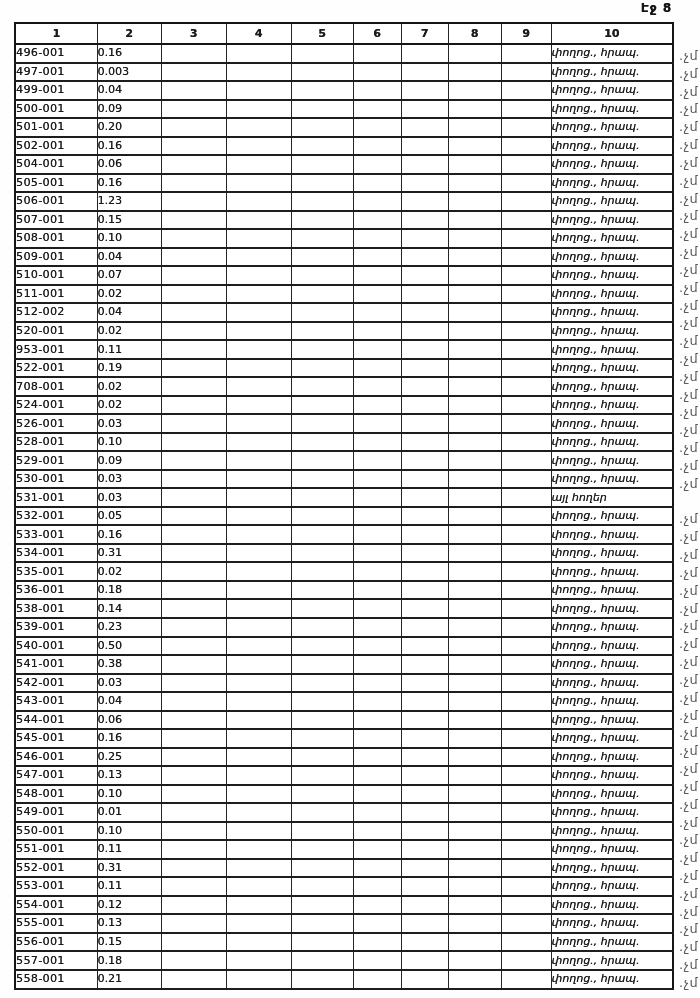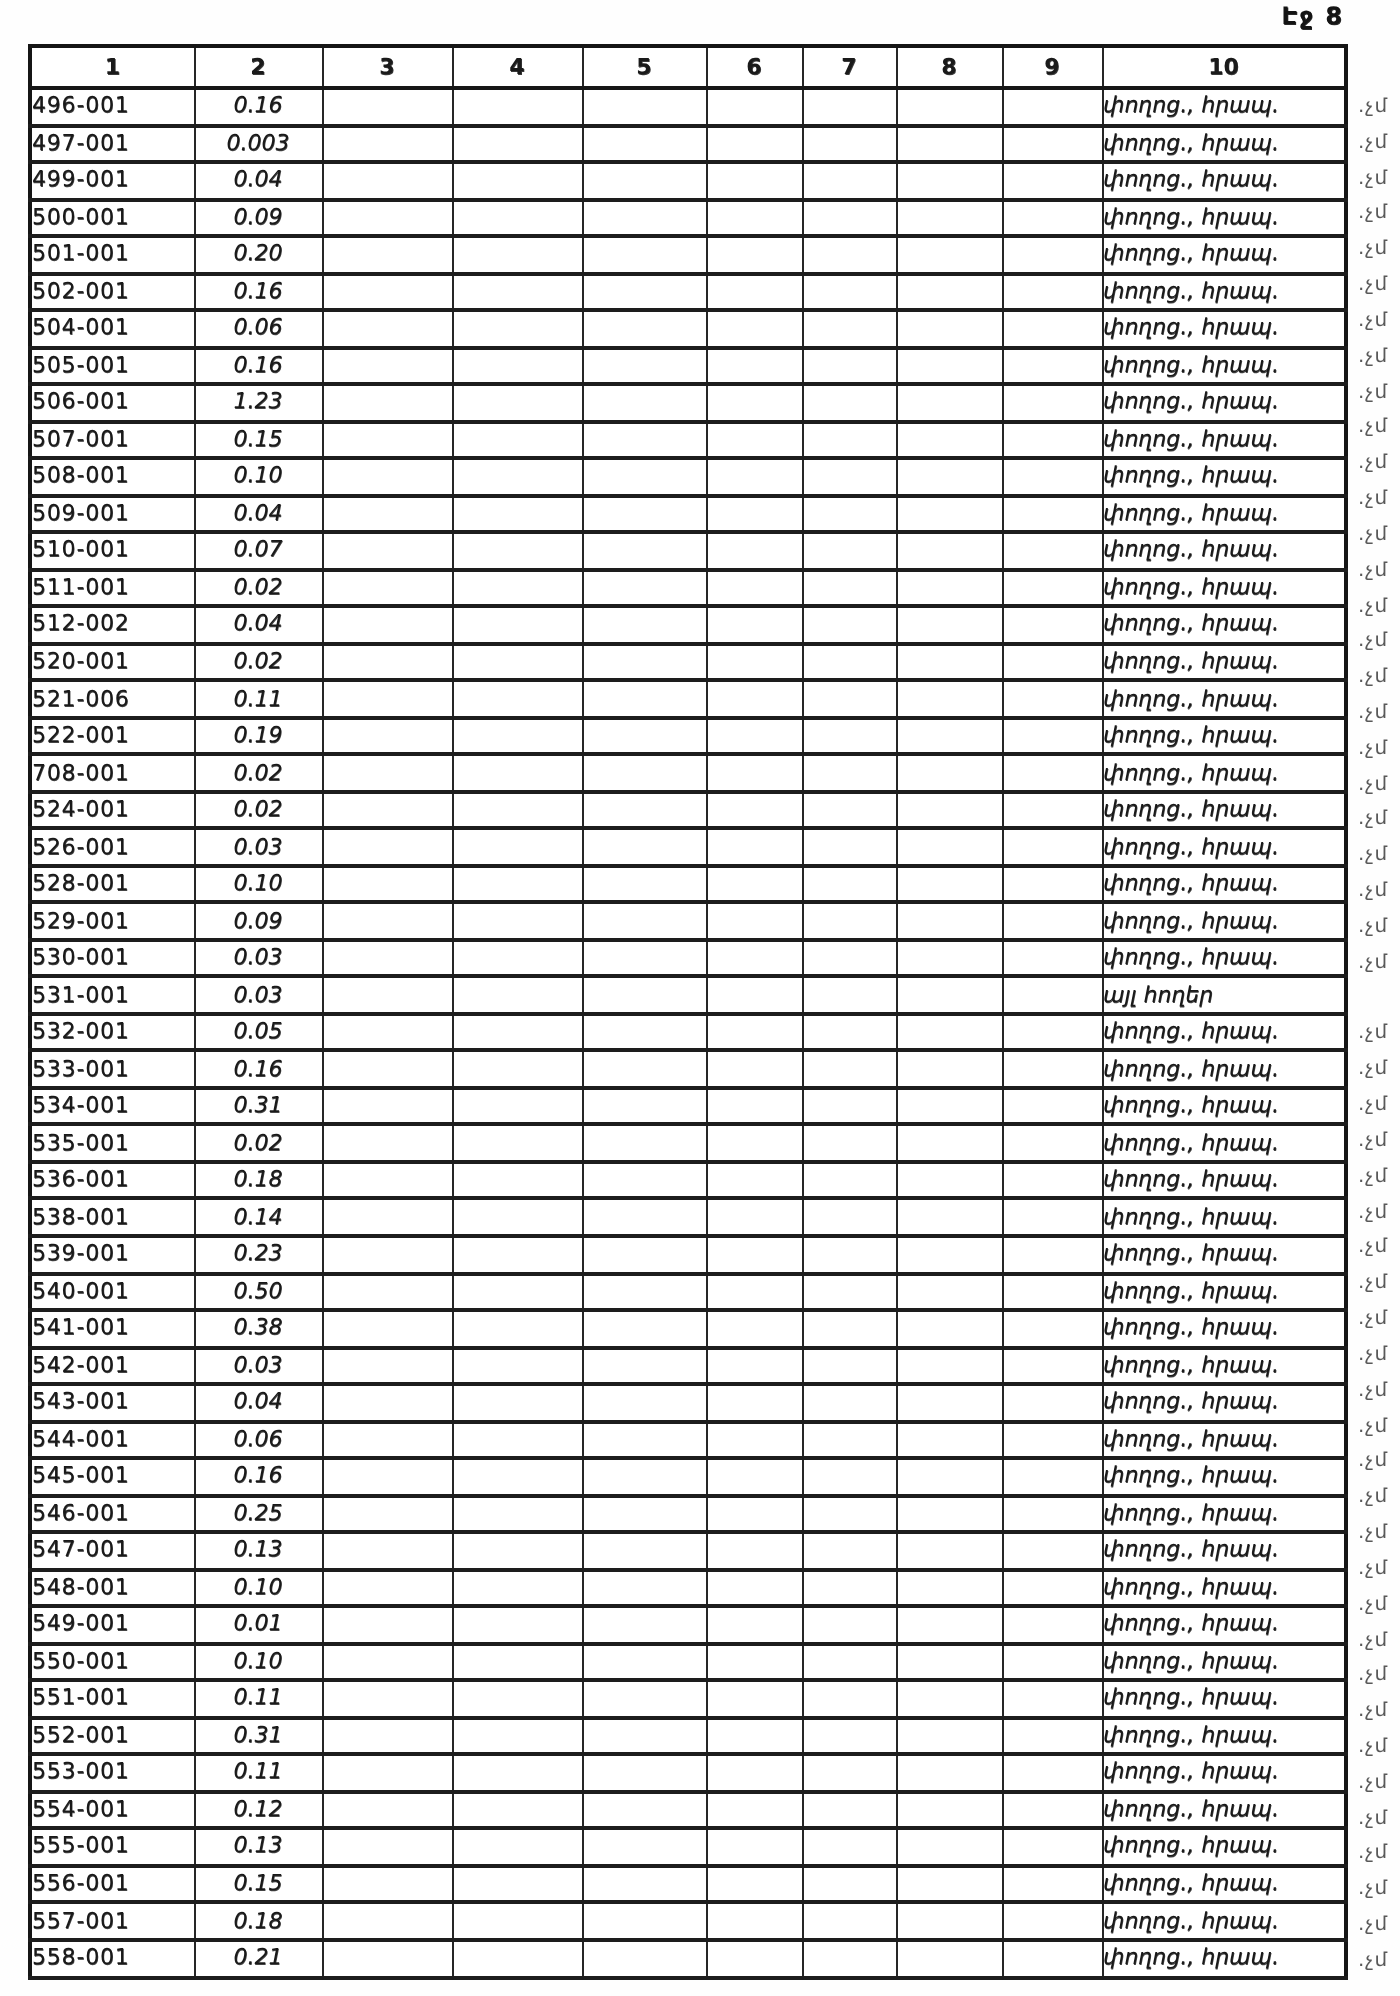--- a/index.html
+++ b/index.html
@@ -49,29 +49,29 @@
   table.land-table td{
     border-bottom:2px solid #1d1d1d;
     font-size:11px;
     padding:0 0 1px 0;
     white-space:nowrap;
     overflow:hidden;
     color:#191919;
     text-shadow:0.25px 0.25px 0 #444;
   }
   td.c1{padding-left:5px;text-align:left;letter-spacing:0.4px;}
-  td.c2{text-align:center;font-style:italic;}
+  td.c2{text-align:left;}
   td.c10{padding-left:4px;text-align:left;border-left:2px solid #191919;font-style:italic;}
   th.h10{border-left:2px solid #191919;}
   .margin-marks{position:absolute;inset:0;pointer-events:none;}
   .edge-mark{
     position:absolute;
     left:679px;
     width:21px;
-    font-size:10px;
+    font-size:13px;
     color:#3d3d3d;
     letter-spacing:0.5px;
     opacity:0.85;
     white-space:nowrap;
     transform:scaleY(0.95);
   }
 </style>
 </head>
 <body>
 
@@ -293,21 +293,21 @@
           <td class="c3"></td>
           <td class="c4"></td>
           <td class="c5"></td>
           <td class="c6"></td>
           <td class="c7"></td>
           <td class="c8"></td>
           <td class="c9"></td>
           <td class="c10">փողոց., հրապ.</td>
         </tr>
         <tr>
-          <td class="c1">521-006</td>
+          <td class="c1">953-001</td>
           <td class="c2">0.11</td>
           <td class="c3"></td>
           <td class="c4"></td>
           <td class="c5"></td>
           <td class="c6"></td>
           <td class="c7"></td>
           <td class="c8"></td>
           <td class="c9"></td>
           <td class="c10">փողոց., հրապ.</td>
         </tr>

